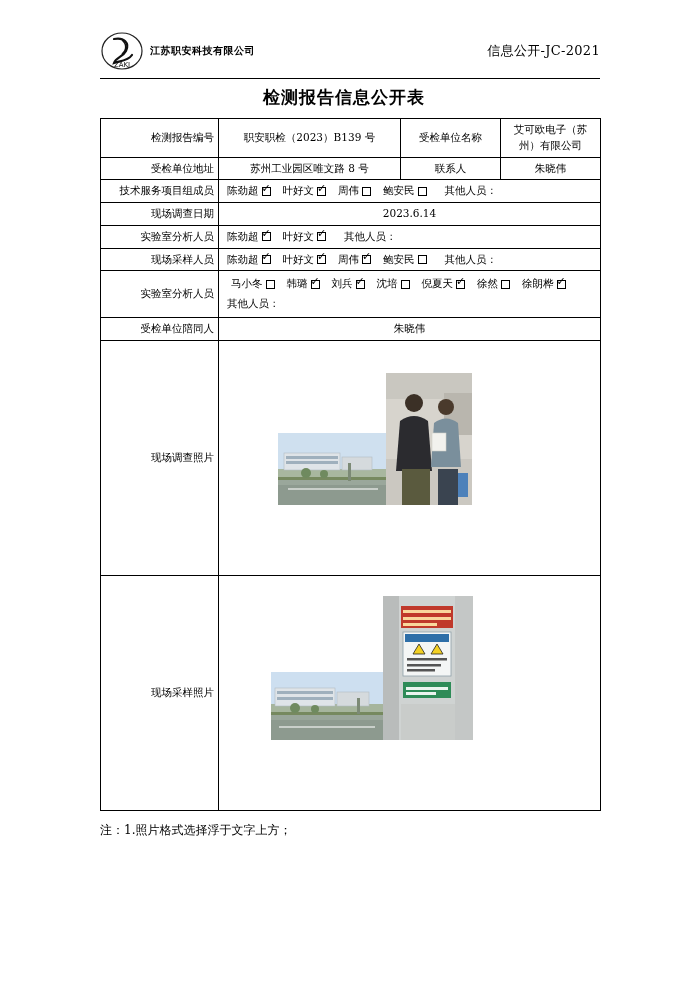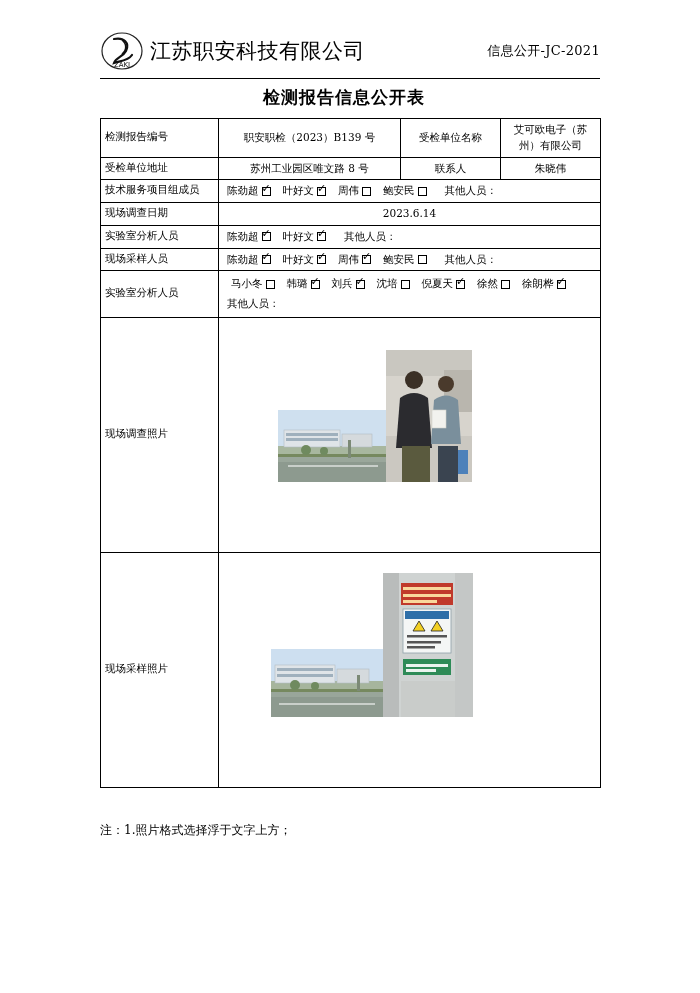--- a/index.html
+++ b/index.html
@@ -42,22 +42,22 @@
     gap: 6px;
   }
   .logo {
     width: 44px;
     height: 40px;
     position: relative;
     flex: 0 0 auto;
   }
   .logo svg { display: block; }
   .company-name {
-    font-size: 21px;
-    font-weight: normal;
+    font-size: 10px;
+    font-weight: bold;
     letter-spacing: 0.5px;
     font-family: "DejaVu Serif", "Liberation Serif", serif;
   }
   .header-right {
     font-size: 13px;
     font-family: "DejaVu Serif", "Liberation Serif", serif;
     letter-spacing: 0.3px;
   }
 
   
@@ -84,21 +84,21 @@
     font-size: 10.5px;
     font-family: "DejaVu Serif", "Liberation Serif", serif;
   }
   table.main td {
     border: 0.9px solid #000;
     padding: 3px 4px;
     vertical-align: middle;
     line-height: 1.5;
   }
   .c-center { text-align: center; }
-  .label-cell { text-align: left; font-family: Liberation Mono, monospace; }
+  .label-cell { text-align: right; }
   .row-h { height: 22px; }
 
   .persons {
     display: flex;
     flex-wrap: wrap;
     padding-left: 4px;
   }
   .person {
     display: inline-flex;
     align-items: center;
@@ -359,20 +359,24 @@
                 <span class="person">
                   <span class="nm">徐朗桦</span>
                   <span class="box checked"></span>
                 </span>
               </div>
             <div class="lab-line2">其他人员：</div>
           </div>
         </td>
       </tr>
 
+      <tr class="row-h">
+        <td class="label-cell">受检单位陪同人</td>
+        <td colspan="3" class="c-center">朱晓伟</td>
+      </tr>
 
       <tr>
         <td class="label-cell">现场调查照片</td>
         <td colspan="3" class="photo-cell">
           <div class="photo-stage">
 
             <div class="ph-survey-left">
               <svg width="108" height="72" viewBox="0 0 108 72">
                 <rect x="0" y="0" width="108" height="40" fill="#cfe0ef"></rect>
                 <rect x="0" y="36" width="108" height="12" fill="#a8b79f"></rect>

